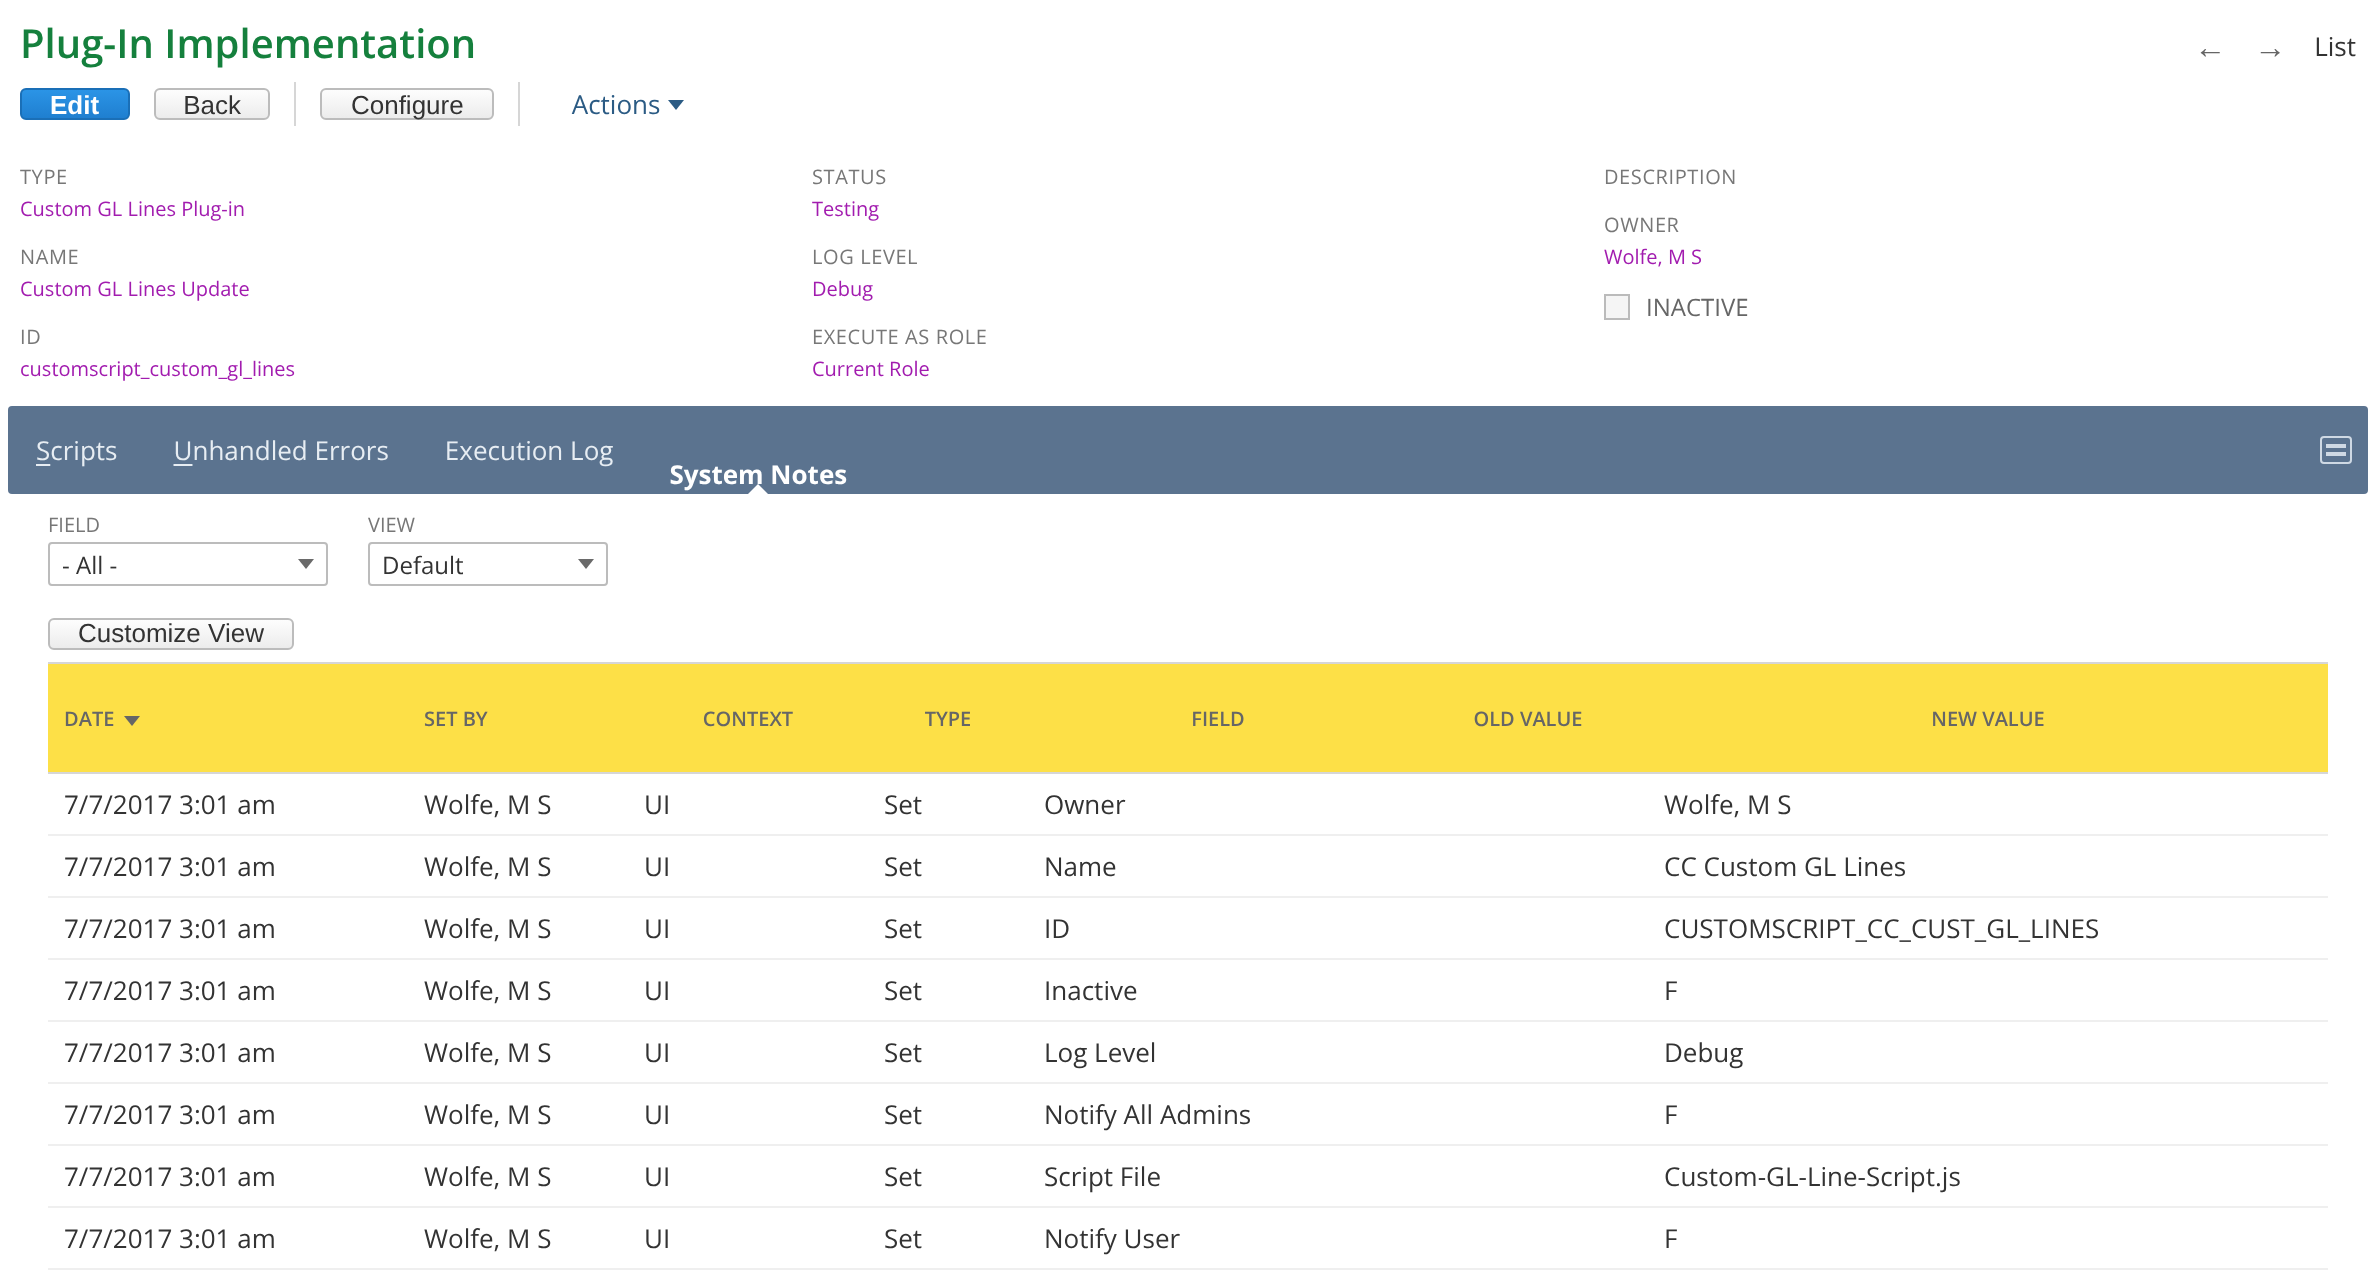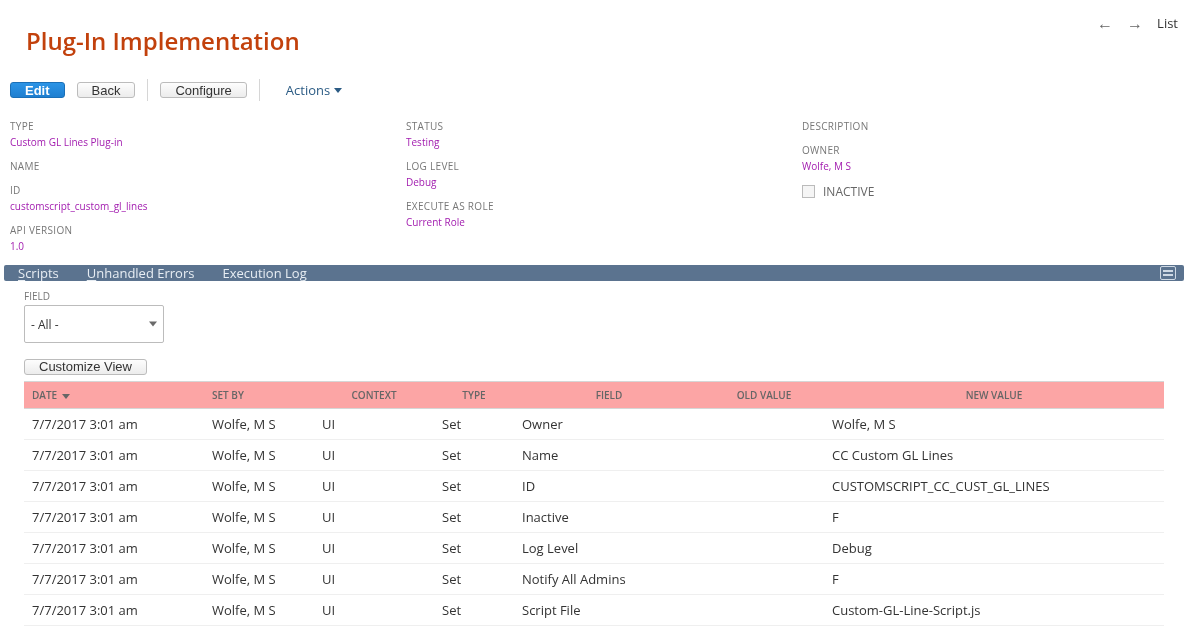--- a/index.html
+++ b/index.html
@@ -11,24 +11,24 @@
     background: #fff;
     width: 1188px;
   }
   .header-row {
     display: flex;
     justify-content: space-between;
     align-items: flex-start;
     padding: 8px 10px 4px 10px;
   }
   .page-title {
-    font-size: 24px;
+    font-size: 20px;
     font-weight: 600;
-    color: #c2410c;
-    margin: 16px;
+    color: #15803d;
+    margin: 0;
   }
   .header-nav {
     display: flex;
     align-items: center;
     gap: 14px;
     color: #333;
     font-size: 13px;
     padding-top: 6px;
   }
   .header-nav .arrow {
@@ -116,21 +116,21 @@
     width: 13px; height: 13px;
     border: 1px solid #bbb;
     background: #f5f5f5;
   }
 
   .tabs-bar {
     background: #5b738f;
     display: flex;
     align-items: stretch;
     justify-content: space-between;
-    height: 16px;
+    height: 44px;
     margin: 0 4px;
     border-radius: 2px;
   }
   .tabs {
     display: flex;
   }
   .tab {
     padding: 0 14px;
     display: flex;
     align-items: center;
@@ -180,21 +180,21 @@
     padding: 8px 24px 4px 24px;
     align-items: flex-end;
   }
   .filter {
     display:flex; flex-direction:column; gap:2px;
   }
   .filter-label {
     font-size: 10px; color:#777;
   }
   .select-box {
-    height: 38px;
+    height: 22px;
     border: 1px solid #bcbcbc;
     border-radius: 2px;
     background: #fff;
     padding: 0 22px 0 6px;
     font-size: 12px;
     color: #333;
     display: inline-flex;
     align-items: center;
     position: relative;
     min-width: 120px;
@@ -216,22 +216,22 @@
   table {
     width: 100%;
     border-collapse: collapse;
     table-layout: fixed;
   }
   thead th {
     text-align: left;
     font-size: 10px;
     font-weight: 600;
     color: #666;
-    background: #fca5a5;
-    padding: 6px 8px;
+    background: #fde047;
+    padding: 20px 8px;
     border-top: 1px solid #d6d6d6;
     border-bottom: 1px solid #d6d6d6;
   }
   thead th.center { text-align: center; }
   tbody td {
     font-size: 13px;
     color: #333;
     padding: 6px 8px;
     border-bottom: 1px solid #efefef;
     white-space: nowrap;
@@ -279,28 +279,25 @@
 </div>
 
 <div class="details">
   <div class="detail-col" id="detail-col1">
       <div class="field-block">
         <div class="field-label">TYPE</div>
         <div class="field-value">Custom GL Lines Plug-in</div>
       </div>
       <div class="field-block">
         <div class="field-label">NAME</div>
+        <div class="field-value">Custom GL Lines Update</div>
       </div>
       <div class="field-block">
         <div class="field-label">ID</div>
         <div class="field-value">customscript_custom_gl_lines</div>
-      </div>
-      <div class="field-block">
-        <div class="field-label">API VERSION</div>
-        <div class="field-value">1.0</div>
       </div>
     </div>
   <div class="detail-col" id="detail-col2">
       <div class="field-block">
         <div class="field-label">STATUS</div>
         <div class="field-value">Testing</div>
       </div>
       <div class="field-block">
         <div class="field-label">LOG LEVEL</div>
         <div class="field-value">Debug</div>
@@ -343,20 +340,27 @@
   <div class="tabs-right">
     <span class="menu-icon"></span>
   </div>
 </div>
 
 <div class="filter-row">
   <div class="filter">
     <span class="filter-label">FIELD</span>
     <span class="select-box select-field">
       <span>- All -</span>
+      <span class="sel-caret"></span>
+    </span>
+  </div>
+  <div class="filter">
+    <span class="filter-label">VIEW</span>
+    <span class="select-box select-view">
+      <span>Default</span>
       <span class="sel-caret"></span>
     </span>
   </div>
 </div>
 
 <div class="customize-row">
   <button class="btn">Customize View</button>
 </div>
 
 <div class="table-wrap">

